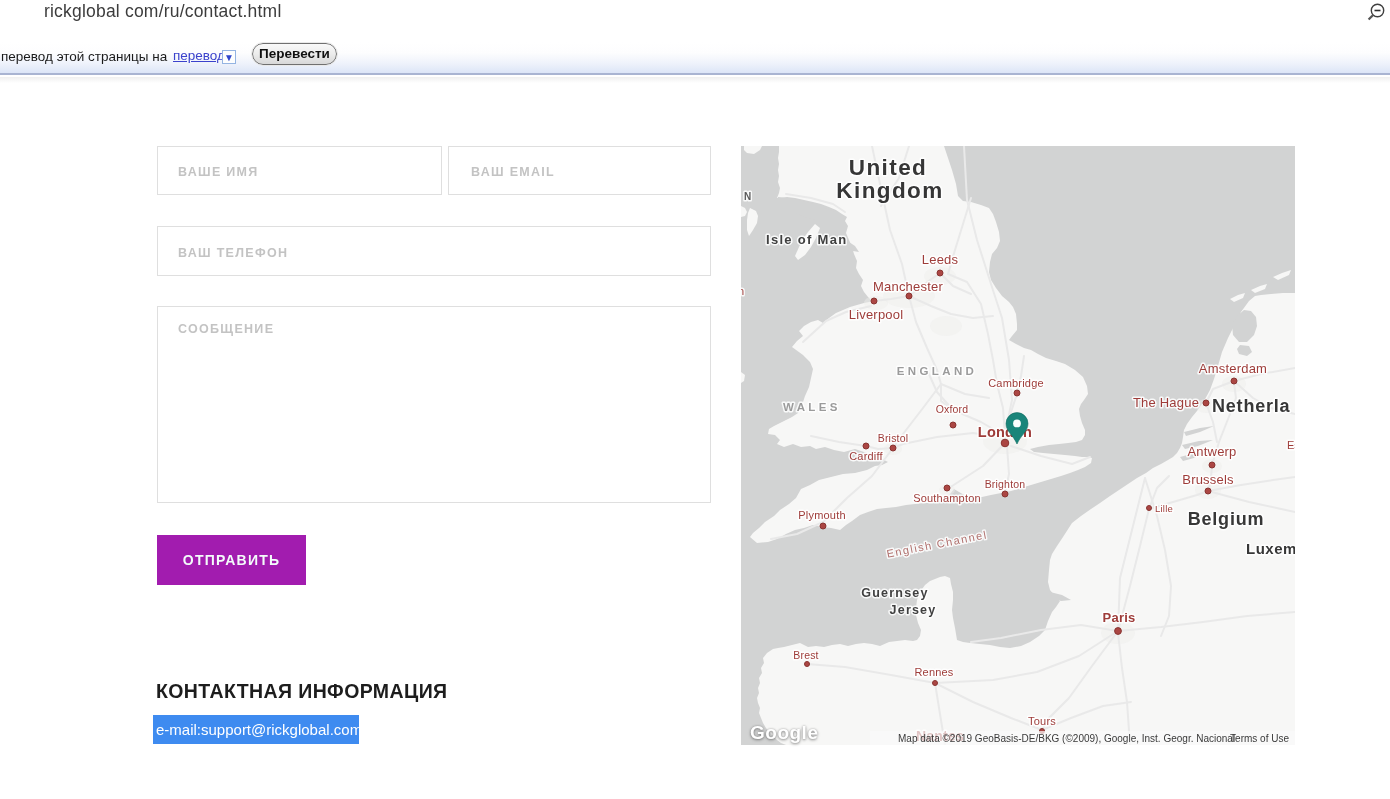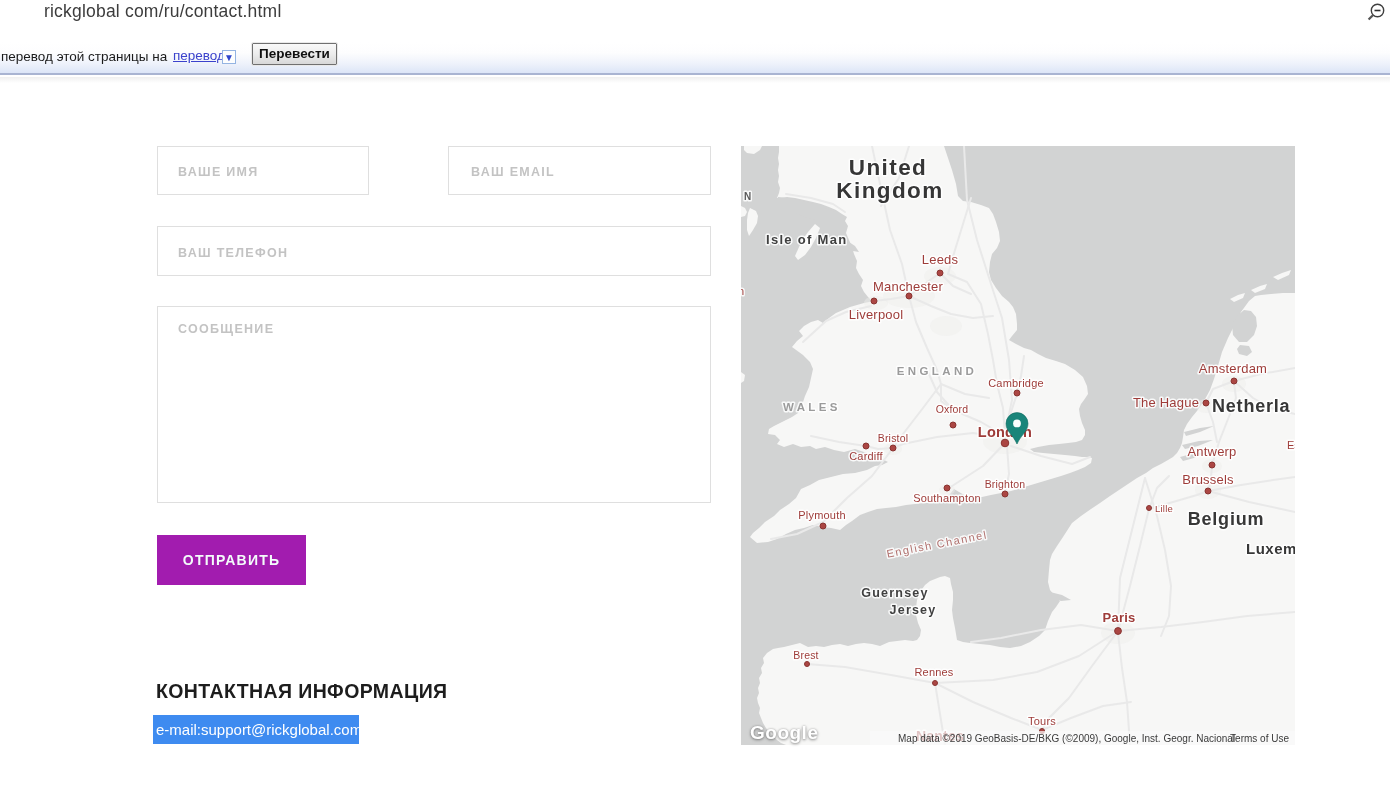--- a/index.html
+++ b/index.html
@@ -13,21 +13,21 @@
     background:linear-gradient(180deg,#ffffff 0%,#fdfdfe 35%,#eef2fb 70%,#dce5f7 100%);
     border-bottom:2px solid #a9b4d2; }
   .tshadow { left:0; top:77px; width:1390px; height:6px;
     background:linear-gradient(180deg,#f0f0f0,#ffffff); }
   .ttext { left:1px; top:49px; font-size:13.5px; color:#1b1b1b; }
   .tlink { left:173px; top:48px; font-size:13.5px; color:#3b42cc; text-decoration:underline; }
   .tdd { left:222px; top:50px; width:14px; height:14px; background:#fdfefe; border:1px solid #94b4e2; text-align:center; }
   .tdd span { display:block; color:#2f45cc; font-size:10px; line-height:13px; }
   .tbtn { left:252px; top:43px; width:85px; height:22px;
     background:linear-gradient(180deg,#f9f9f9 0%,#ececec 50%,#d8d8d8 100%);
-    border:1px solid #707070; border-radius:1px; outline:1px solid #e9e9e9;
+    border:1px solid #707070; border-radius:11px; outline:1px solid #e9e9e9;
     font-weight:bold; font-size:13.5px; color:#101010; text-align:center; line-height:20px; }
   
   .inp { border:1px solid #dfdfdf; background:#fff; }
   .ph { font-weight:bold; font-size:12.5px; color:#c3c3c3; letter-spacing:1.3px; }
   .send { left:157px; top:535px; width:149px; height:50px; background:#a21caf;
     color:#f3fbfa; font-weight:bold; font-size:14px; letter-spacing:1.2px;
     text-align:center; line-height:50px; }
   .h2 { left:156px; top:680px; font-size:19.5px; font-weight:bold; color:#1d1d1d; letter-spacing:0.4px; }
   .emailsel { left:153px; top:715px; width:206px; height:29px; background:#3e8bf0; white-space:nowrap; overflow:hidden;padding-left:36px; }
   .emailsel span { position:absolute; left:3px; top:6px; color:#fff; font-size:15px; }
@@ -48,21 +48,21 @@
 </svg>
 <div class="abs tbar"></div>
 <div class="abs tshadow"></div>
 <div class="abs ttext">перевод этой страницы на</div>
 <div class="abs tlink">перевод</div>
 <div class="abs tdd">
     <span>▼</span>
   </div>
 <div class="abs tbtn">Перевести</div>
 
-<div class="abs inp" style="left:157px; top:146px; width:212px; height:49px;">
+<div class="abs inp" style="left:157px; top:146px; width:285px; height:49px;">
     <span class="abs ph" style="left:20px; top:18px;">ВАШЕ ИМЯ</span>
   </div>
 <div class="abs inp" style="left:448px; top:146px; width:263px; height:49px;">
     <span class="abs ph" style="left:22px; top:18px;">ВАШ EMAIL</span>
   </div>
 <div class="abs inp" style="left:157px; top:226px; width:554px; height:50px;">
     <span class="abs ph" style="left:20px; top:19px;">ВАШ ТЕЛЕФОН</span>
   </div>
 <div class="abs inp" style="left:157px; top:306px; width:554px; height:197px;">
     <span class="abs ph" style="left:20px; top:15px;">СООБЩЕНИЕ</span>

